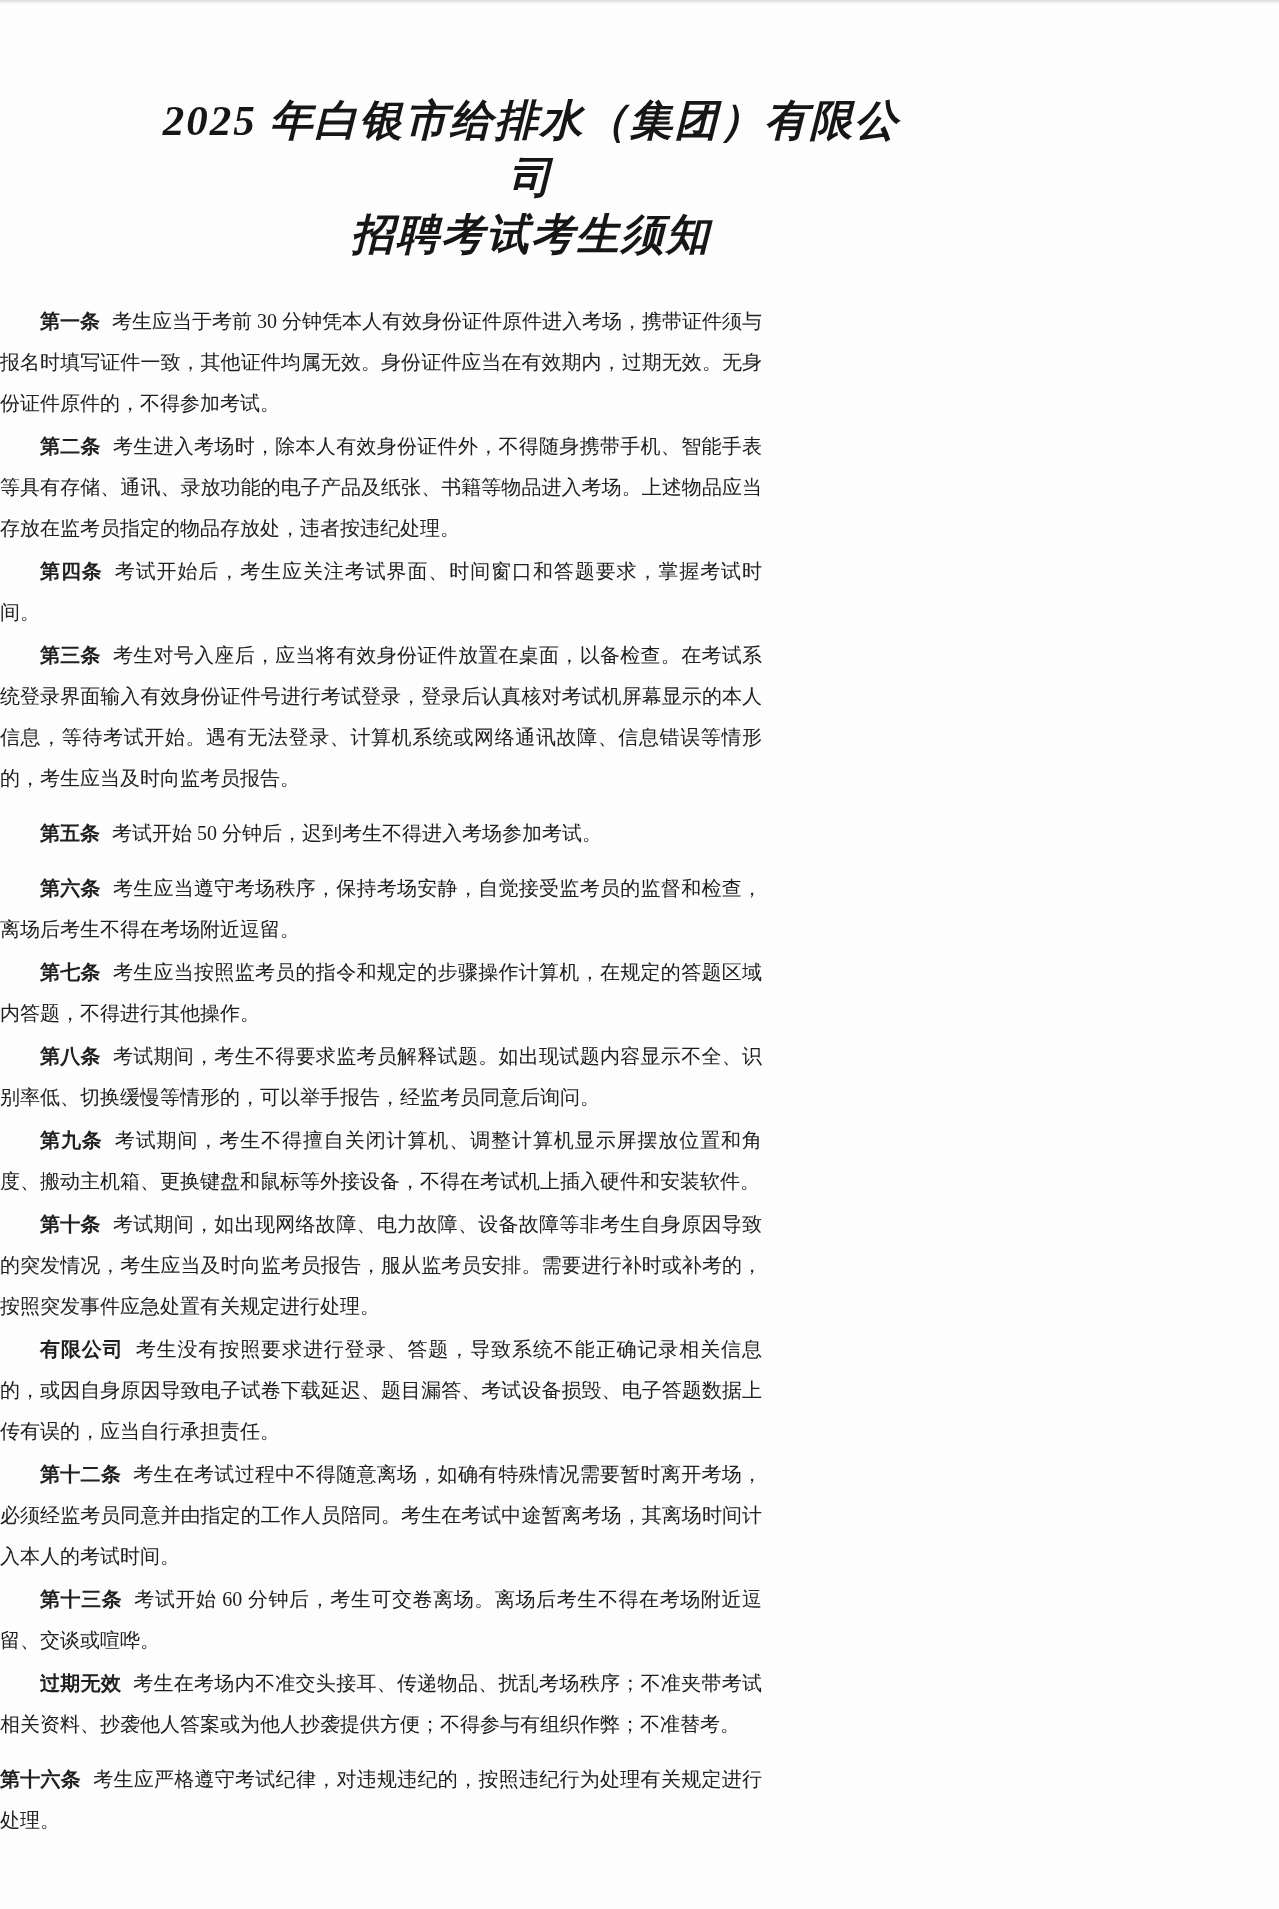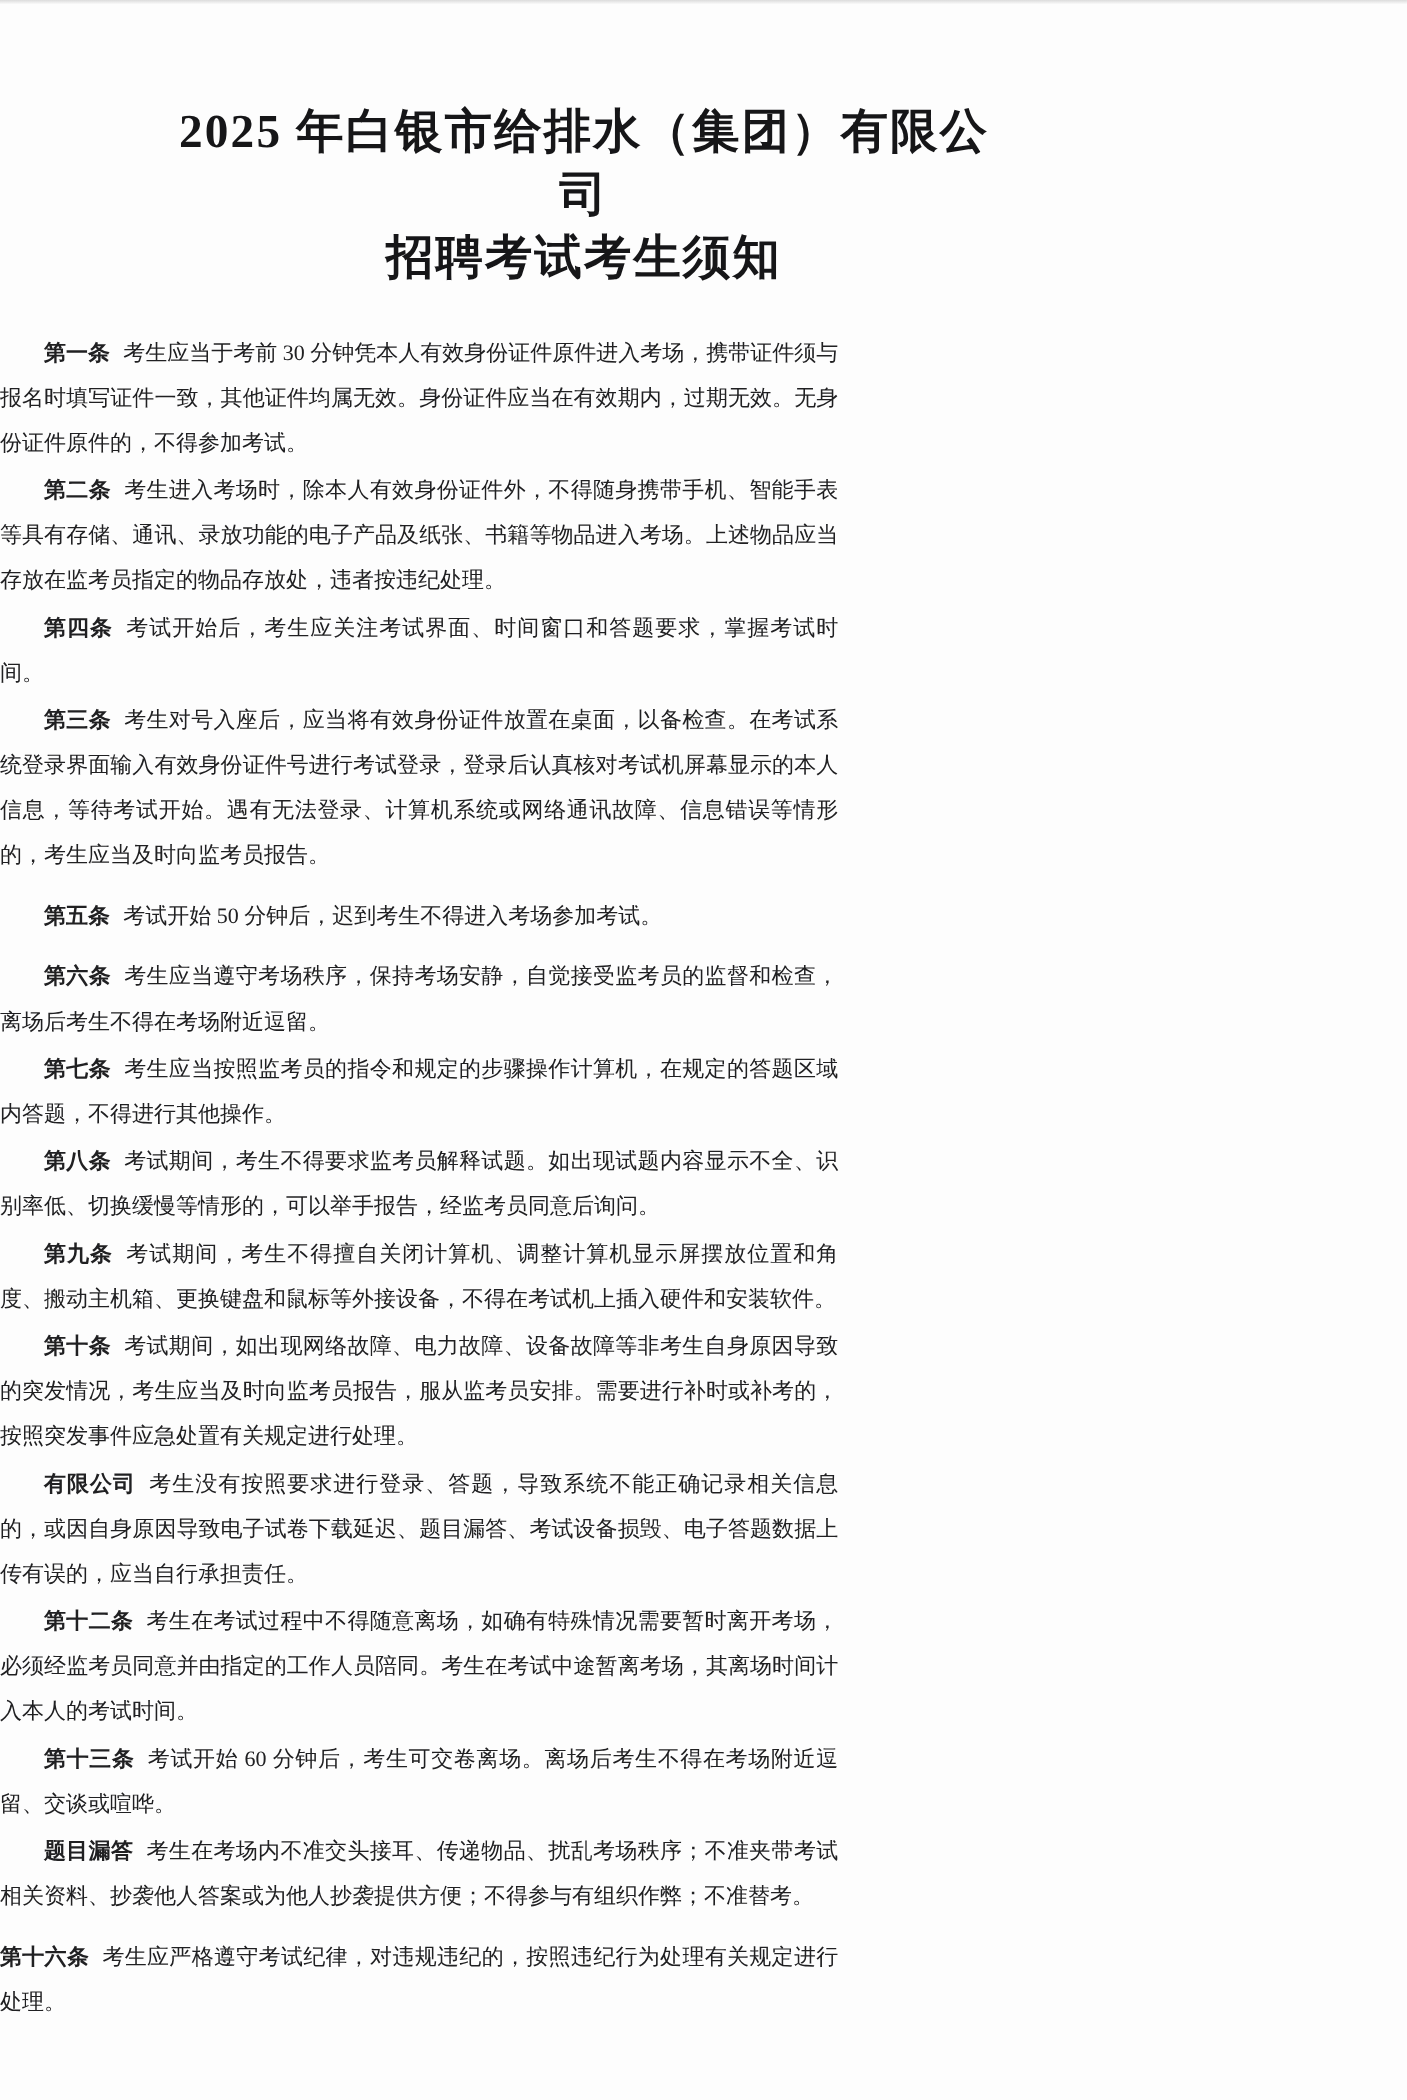--- a/index.html
+++ b/index.html
@@ -31,20 +31,21 @@
   }
   .doc-title {
     margin: 92px 0 38px 150px;
     width: 762px;
     text-align: center;
     font-size: 43px;
     line-height: 57px;
     font-weight: 700;
     letter-spacing: 2px;
     color: #161618;
+    font-style: italic;
   }
   .doc-title-line { display: block; }
   .articles {
     width: 762px;
   }
   p.article {
     margin: 0 0 2px 0;
     font-size: 20px;
     line-height: 41px;
     text-align: justify;
@@ -74,16 +75,16 @@
       <p class="article"><span class="art-label">第三条</span><span class="art-text">考生对号入座后，应当将有效身份证件放置在桌面，以备检查。在考试系统登录界面输入有效身份证件号进行考试登录，登录后认真核对考试机屏幕显示的本人信息，等待考试开始。遇有无法登录、计算机系统或网络通讯故障、信息错误等情形的，考生应当及时向监考员报告。</span></p>
       <p class="article gap-md"><span class="art-label">第五条</span><span class="art-text">考试开始 50 分钟后，迟到考生不得进入考场参加考试。</span></p>
       <p class="article gap-md"><span class="art-label">第六条</span><span class="art-text">考生应当遵守考场秩序，保持考场安静，自觉接受监考员的监督和检查，离场后考生不得在考场附近逗留。</span></p>
       <p class="article"><span class="art-label">第七条</span><span class="art-text">考生应当按照监考员的指令和规定的步骤操作计算机，在规定的答题区域内答题，不得进行其他操作。</span></p>
       <p class="article"><span class="art-label">第八条</span><span class="art-text">考试期间，考生不得要求监考员解释试题。如出现试题内容显示不全、识别率低、切换缓慢等情形的，可以举手报告，经监考员同意后询问。</span></p>
       <p class="article"><span class="art-label">第九条</span><span class="art-text">考试期间，考生不得擅自关闭计算机、调整计算机显示屏摆放位置和角度、搬动主机箱、更换键盘和鼠标等外接设备，不得在考试机上插入硬件和安装软件。</span></p>
       <p class="article"><span class="art-label">第十条</span><span class="art-text">考试期间，如出现网络故障、电力故障、设备故障等非考生自身原因导致的突发情况，考生应当及时向监考员报告，服从监考员安排。需要进行补时或补考的，按照突发事件应急处置有关规定进行处理。</span></p>
       <p class="article"><span class="art-label">有限公司</span><span class="art-text">考生没有按照要求进行登录、答题，导致系统不能正确记录相关信息的，或因自身原因导致电子试卷下载延迟、题目漏答、考试设备损毁、电子答题数据上传有误的，应当自行承担责任。</span></p>
       <p class="article"><span class="art-label">第十二条</span><span class="art-text">考生在考试过程中不得随意离场，如确有特殊情况需要暂时离开考场，必须经监考员同意并由指定的工作人员陪同。考生在考试中途暂离考场，其离场时间计入本人的考试时间。</span></p>
       <p class="article"><span class="art-label">第十三条</span><span class="art-text">考试开始 60 分钟后，考生可交卷离场。离场后考生不得在考场附近逗留、交谈或喧哗。</span></p>
-      <p class="article"><span class="art-label">题目漏答</span><span class="art-text">考生在考场内不准交头接耳、传递物品、扰乱考场秩序；不准夹带考试相关资料、抄袭他人答案或为他人抄袭提供方便；不得参与有组织作弊；不准替考。</span></p>
+      <p class="article"><span class="art-label">过期无效</span><span class="art-text">考生在考场内不准交头接耳、传递物品、扰乱考场秩序；不准夹带考试相关资料、抄袭他人答案或为他人抄袭提供方便；不得参与有组织作弊；不准替考。</span></p>
       <p class="article gap-md no-indent"><span class="art-label">第十六条</span><span class="art-text">考生应严格遵守考试纪律，对违规违纪的，按照违纪行为处理有关规定进行处理。</span></p>
     </div>
 </div>
 
 </body></html>

